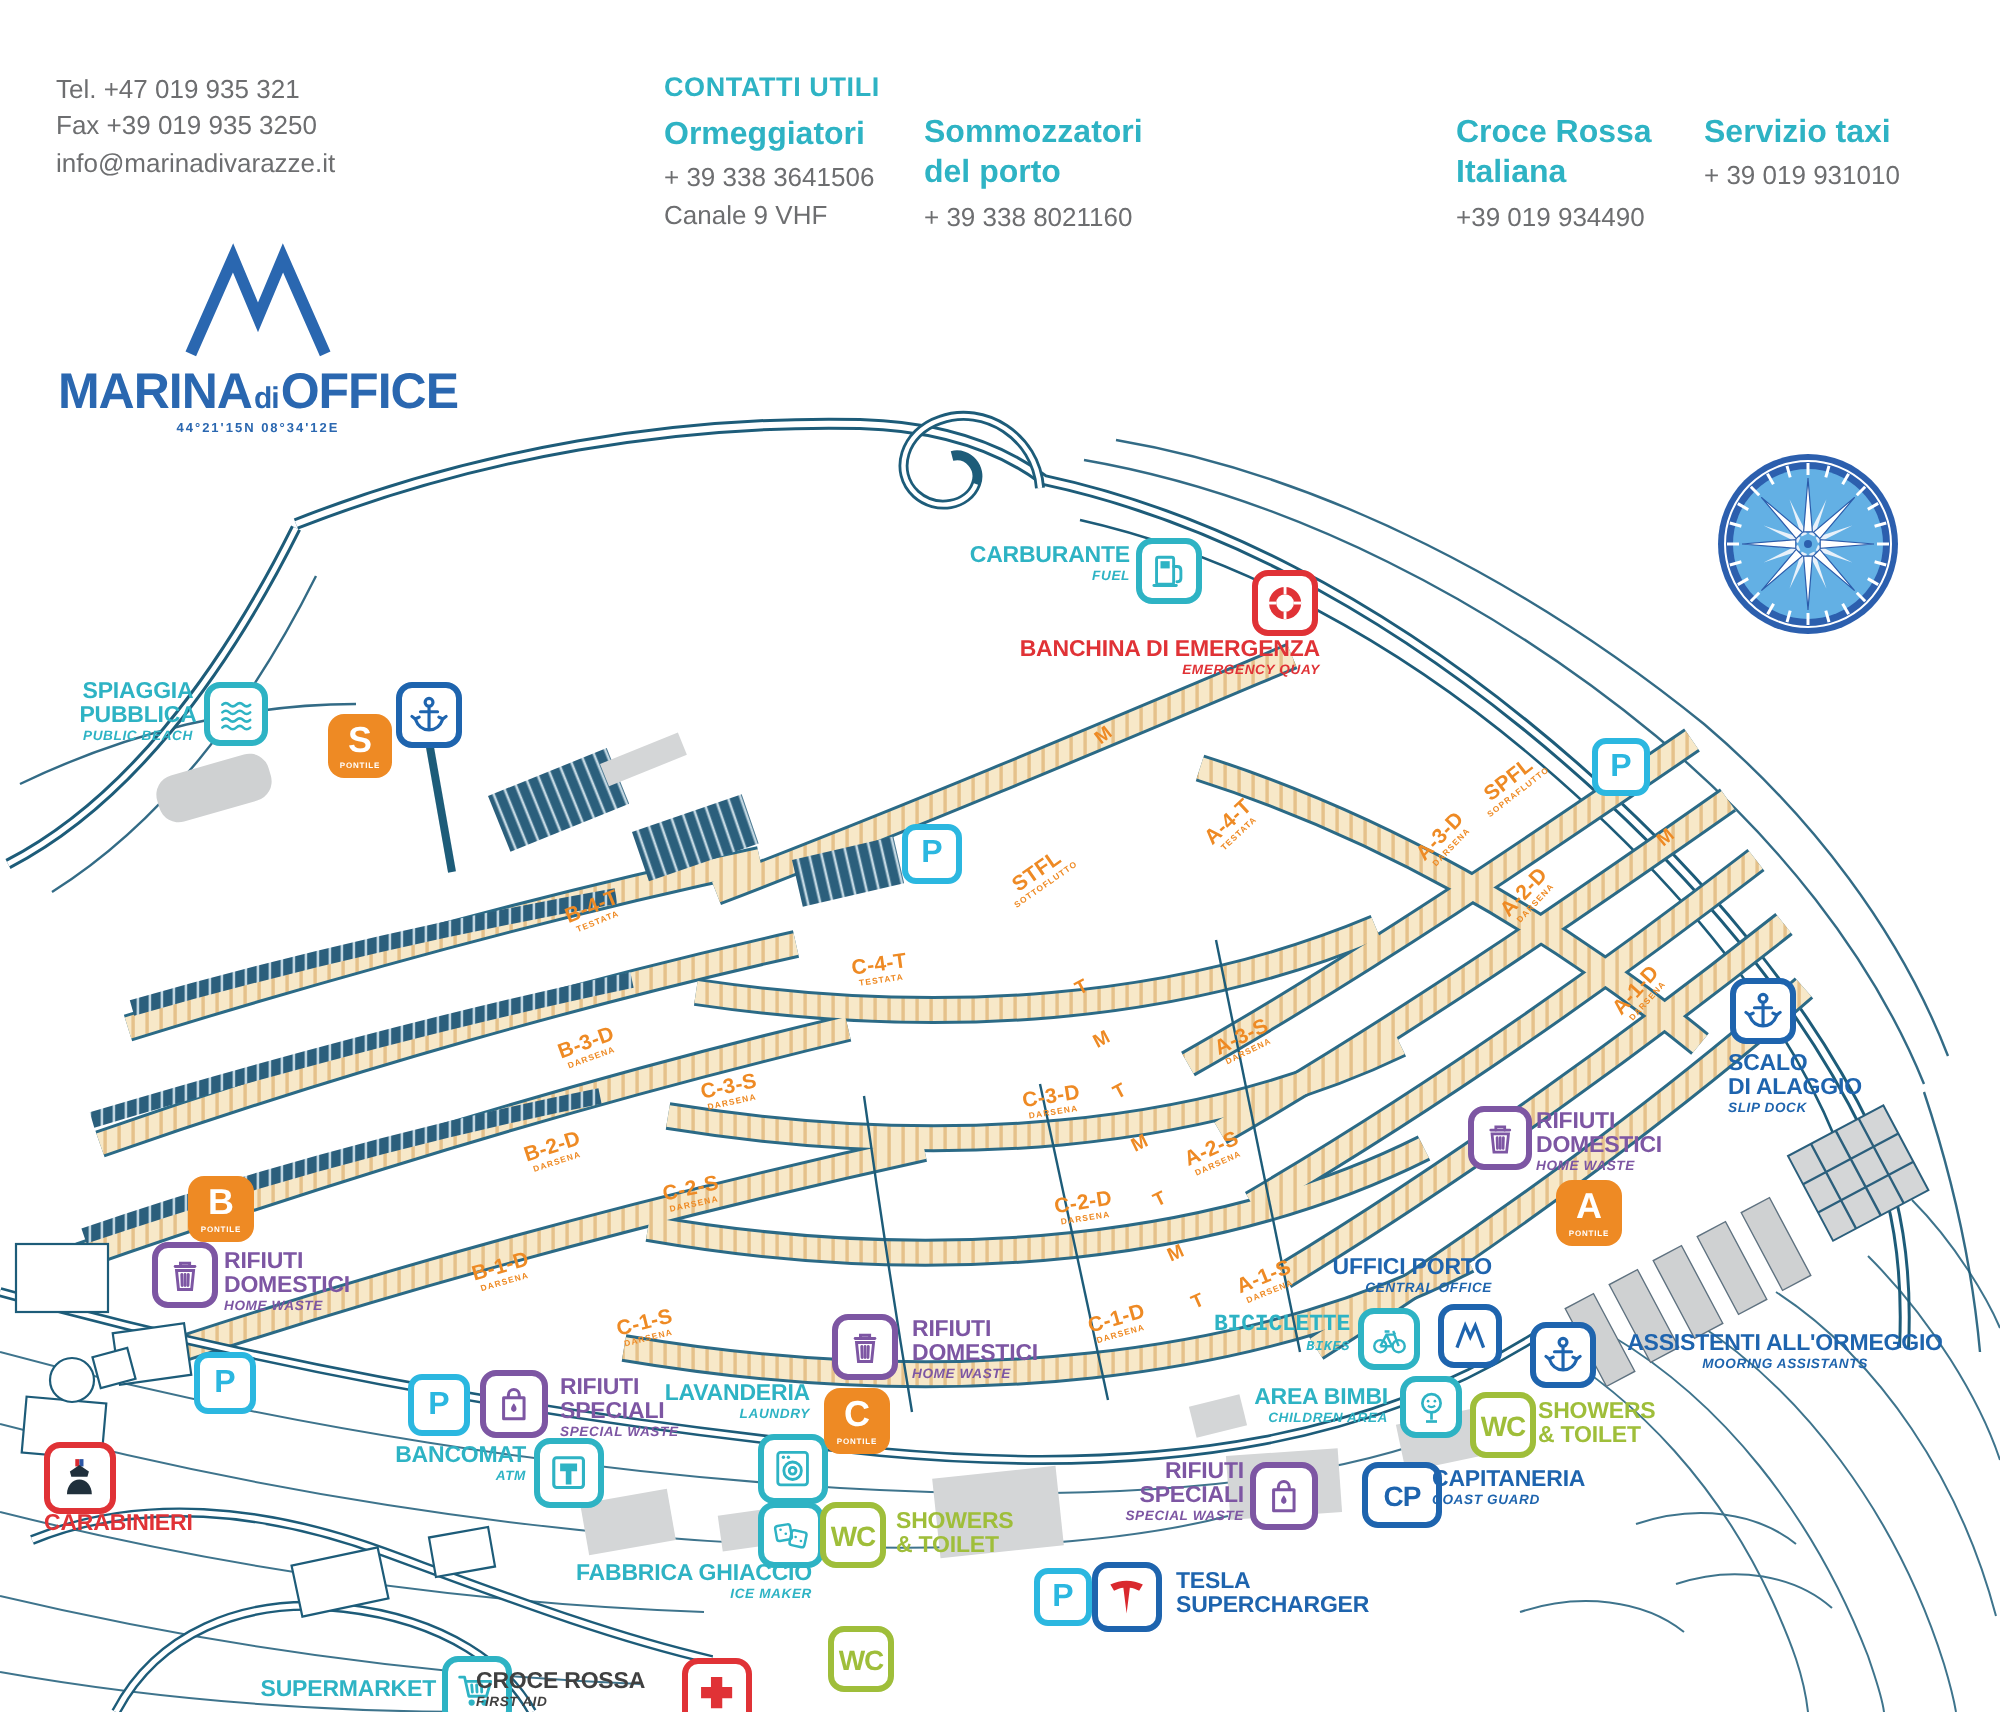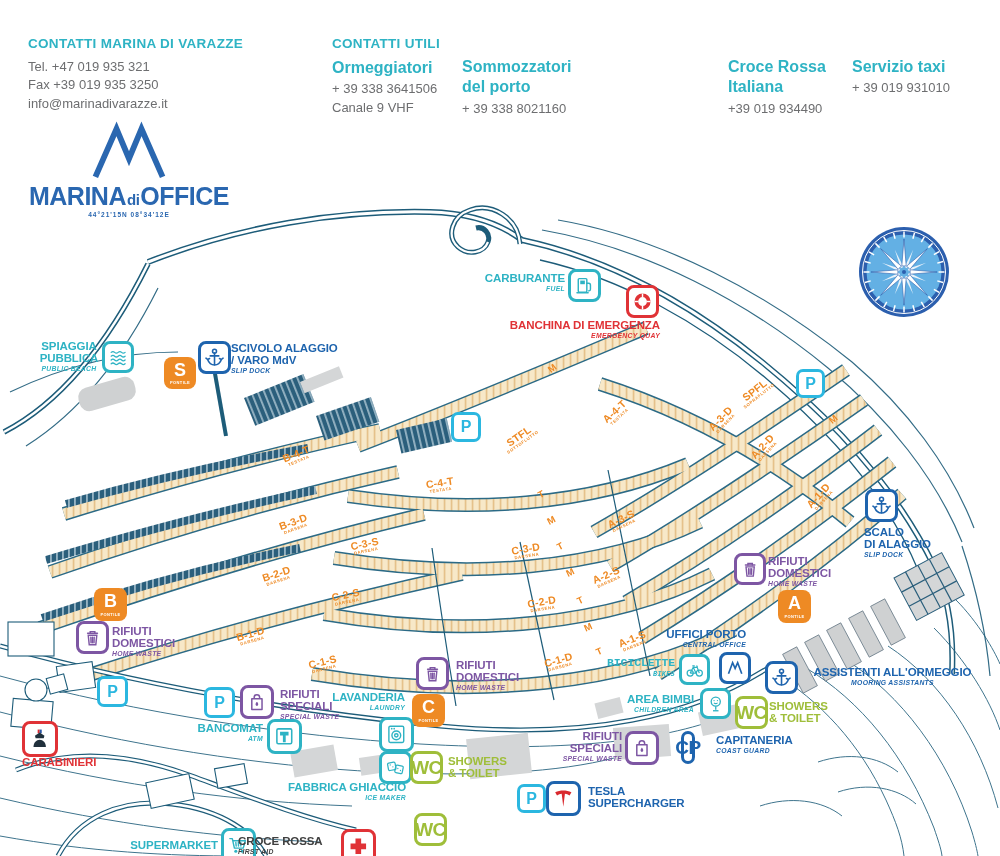--- a/index.html
+++ b/index.html
@@ -22,21 +22,21 @@
   #logo .word{display:flex;align-items:baseline;justify-content:center;font-weight:bold;
               letter-spacing:-.5px;line-height:1;margin-top:2px}
   #logo .w1,#logo .w3{font-size:25px}
   #logo .w2{font-size:15px;margin:0 1px}
   #logo .coords{font-size:6.5px;font-weight:bold;letter-spacing:1px;text-align:center;margin-top:2px}
 
   
   .icobox{position:absolute;background:#fff;border:3px solid;border-radius:8px;
           display:flex;align-items:center;justify-content:center;box-sizing:border-box;z-index:5}
   .icobox svg{width:78%;height:78%;display:block}
-  .boxtxt{font-weight:bold;font-size:19px;letter-spacing:-.5px}
+  .boxtxt{font-weight:bold;font-size:14px;letter-spacing:-.5px}
   .amenity-text{position:absolute;z-index:6}
   .amenity-text .t{font-weight:bold;font-size:11.5px;line-height:1.05;white-space:pre-line;letter-spacing:-.1px}
   .amenity-text .s{font-style:italic;font-weight:bold;font-size:6.8px;letter-spacing:.3px;margin-top:1px}
   .pbox{position:absolute;background:#fff;border:3px solid;border-radius:7px;box-sizing:border-box;
         display:flex;align-items:center;justify-content:center;font-weight:bold;font-size:16px;z-index:4}
   .lbox{position:absolute;border-radius:8px;color:#fff;display:flex;flex-direction:column;
         align-items:center;justify-content:center;z-index:5;font-weight:bold;box-sizing:border-box}
   .lbox .L{font-size:18px;line-height:1}
   .lbox .ls{font-size:4px;letter-spacing:.4px;margin-top:1.5px}
   .pier{position:absolute;z-index:2;text-align:center;transform-origin:center;white-space:nowrap}
@@ -242,21 +242,20 @@
         <polygon fill="#fff" stroke="#2b5cab" stroke-width="0.6" points="81.0,48.0 54.1,45.8 54.1,50.2"></polygon>
         <polygon fill="#fff" stroke="#2b5cab" stroke-width="0.6" points="71.3,71.3 53.9,50.7 50.7,53.9"></polygon>
         <polygon fill="#fff" stroke="#2b5cab" stroke-width="0.6" points="48.0,81.0 50.2,54.1 45.8,54.1"></polygon>
         <polygon fill="#fff" stroke="#2b5cab" stroke-width="0.6" points="24.7,71.3 45.3,53.9 42.1,50.7"></polygon>
         <polygon fill="#fff" stroke="#2b5cab" stroke-width="0.6" points="15.0,48.0 41.9,50.2 41.9,45.8"></polygon>
         <polygon fill="#fff" stroke="#2b5cab" stroke-width="0.6" points="24.7,24.7 42.1,45.3 45.3,42.1"></polygon>
         <circle cx="48" cy="48" r="2" fill="#2c5fae"></circle>
       </svg></div>
 
   <div class="hcol" style="left:28px;top:36px;width:290px">
-    <h3 style="color:#2eb3c4">CONTATTI MARINA DI VARAZZE</h3>
     <p>Tel. +47 019 935 321</p>
     <p>Fax +39 019 935 3250</p>
     <p>info@marinadivarazze.it</p>
   </div>
   <div class="hcol" style="left:332px;top:36px;width:120px">
     <h3 style="color:#2eb3c4">CONTATTI UTILI</h3>
     <div class="h4" style="color:#2eb3c4">Ormeggiatori</div>
     <p>+ 39 338 3641506</p>
     <p>Canale 9 VHF</p>
   </div>
@@ -333,25 +332,20 @@
       <div class="icobox" style="left: 198px; top: 341px; width: 33px; height: 33px; border-color: rgb(30, 100, 174); color: rgb(30, 100, 174);">
         <svg viewBox="0 0 32 32">
           <g fill="none" stroke="currentColor" stroke-width="2.4" stroke-linecap="round">
             <circle cx="16" cy="6.3" r="3"></circle>
             <line x1="16" y1="9.3" x2="16" y2="27"></line>
             <line x1="9.5" y1="13.5" x2="22.5" y2="13.5"></line>
             <path d="M5.5 19 C7.5 24.5 11.5 27.3 16 27.3 C20.5 27.3 24.5 24.5 26.5 19 M5.5 19 L3 17 M5.5 19 L8.5 17.6 M26.5 19 L29 17 M26.5 19 L23.5 17.6"></path>
           </g>
         </svg>
       </div>
-      <div class="amenity-text" style="left: 231px; top: 342px; width: 125px; text-align: left; color: rgb(30, 100, 174);">
-        <div class="t">SCIVOLO ALAGGIO
-/ VARO MdV</div>
-        <div class="s">SLIP DOCK</div>
-      </div>
       <div class="icobox" style="left: 865px; top: 489px; width: 33px; height: 33px; border-color: rgb(30, 100, 174); color: rgb(30, 100, 174);">
         <svg viewBox="0 0 32 32">
           <g fill="none" stroke="currentColor" stroke-width="2.4" stroke-linecap="round">
             <circle cx="16" cy="6.3" r="3"></circle>
             <line x1="16" y1="9.3" x2="16" y2="27"></line>
             <line x1="9.5" y1="13.5" x2="22.5" y2="13.5"></line>
             <path d="M5.5 19 C7.5 24.5 11.5 27.3 16 27.3 C20.5 27.3 24.5 24.5 26.5 19 M5.5 19 L3 17 M5.5 19 L8.5 17.6 M26.5 19 L29 17 M26.5 19 L23.5 17.6"></path>
           </g>
         </svg>
       </div>
@@ -463,21 +457,21 @@
         <div class="t">ASSISTENTI ALL'ORMEGGIO</div>
         <div class="s">MOORING ASSISTANTS</div>
       </div>
       <div class="icobox" style="left: 735px; top: 696px; width: 33px; height: 33px; border-color: rgb(159, 190, 58); color: rgb(159, 190, 58);">
         <span class="boxtxt">WC</span>
       </div>
       <div class="amenity-text" style="left: 769px; top: 700px; width: 92px; text-align: left; color: rgb(159, 190, 58);">
         <div class="t">SHOWERS
 &amp; TOILET</div>
       </div>
-      <div class="icobox" style="left: 681px; top: 731px; width: 14px; height: 33px; border-color: rgb(30, 100, 174); color: rgb(30, 100, 174);">
+      <div class="icobox" style="left: 681px; top: 731px; width: 40px; height: 33px; border-color: rgb(30, 100, 174); color: rgb(30, 100, 174);">
         <span class="boxtxt">CP</span>
       </div>
       <div class="amenity-text" style="left: 716px; top: 734px; width: 124px; text-align: left; color: rgb(30, 100, 174);">
         <div class="t">CAPITANERIA</div>
         <div class="s">COAST GUARD</div>
       </div>
       <div class="icobox" style="left: 240px; top: 685px; width: 34px; height: 34px; border-color: rgb(125, 86, 163); color: rgb(125, 86, 163);">
         <svg viewBox="0 0 32 32">
           <g fill="none" stroke="currentColor" stroke-width="2.2" stroke-linejoin="round">
             <path d="M8.5 11.5 h15 V27 h-15 z"></path>

